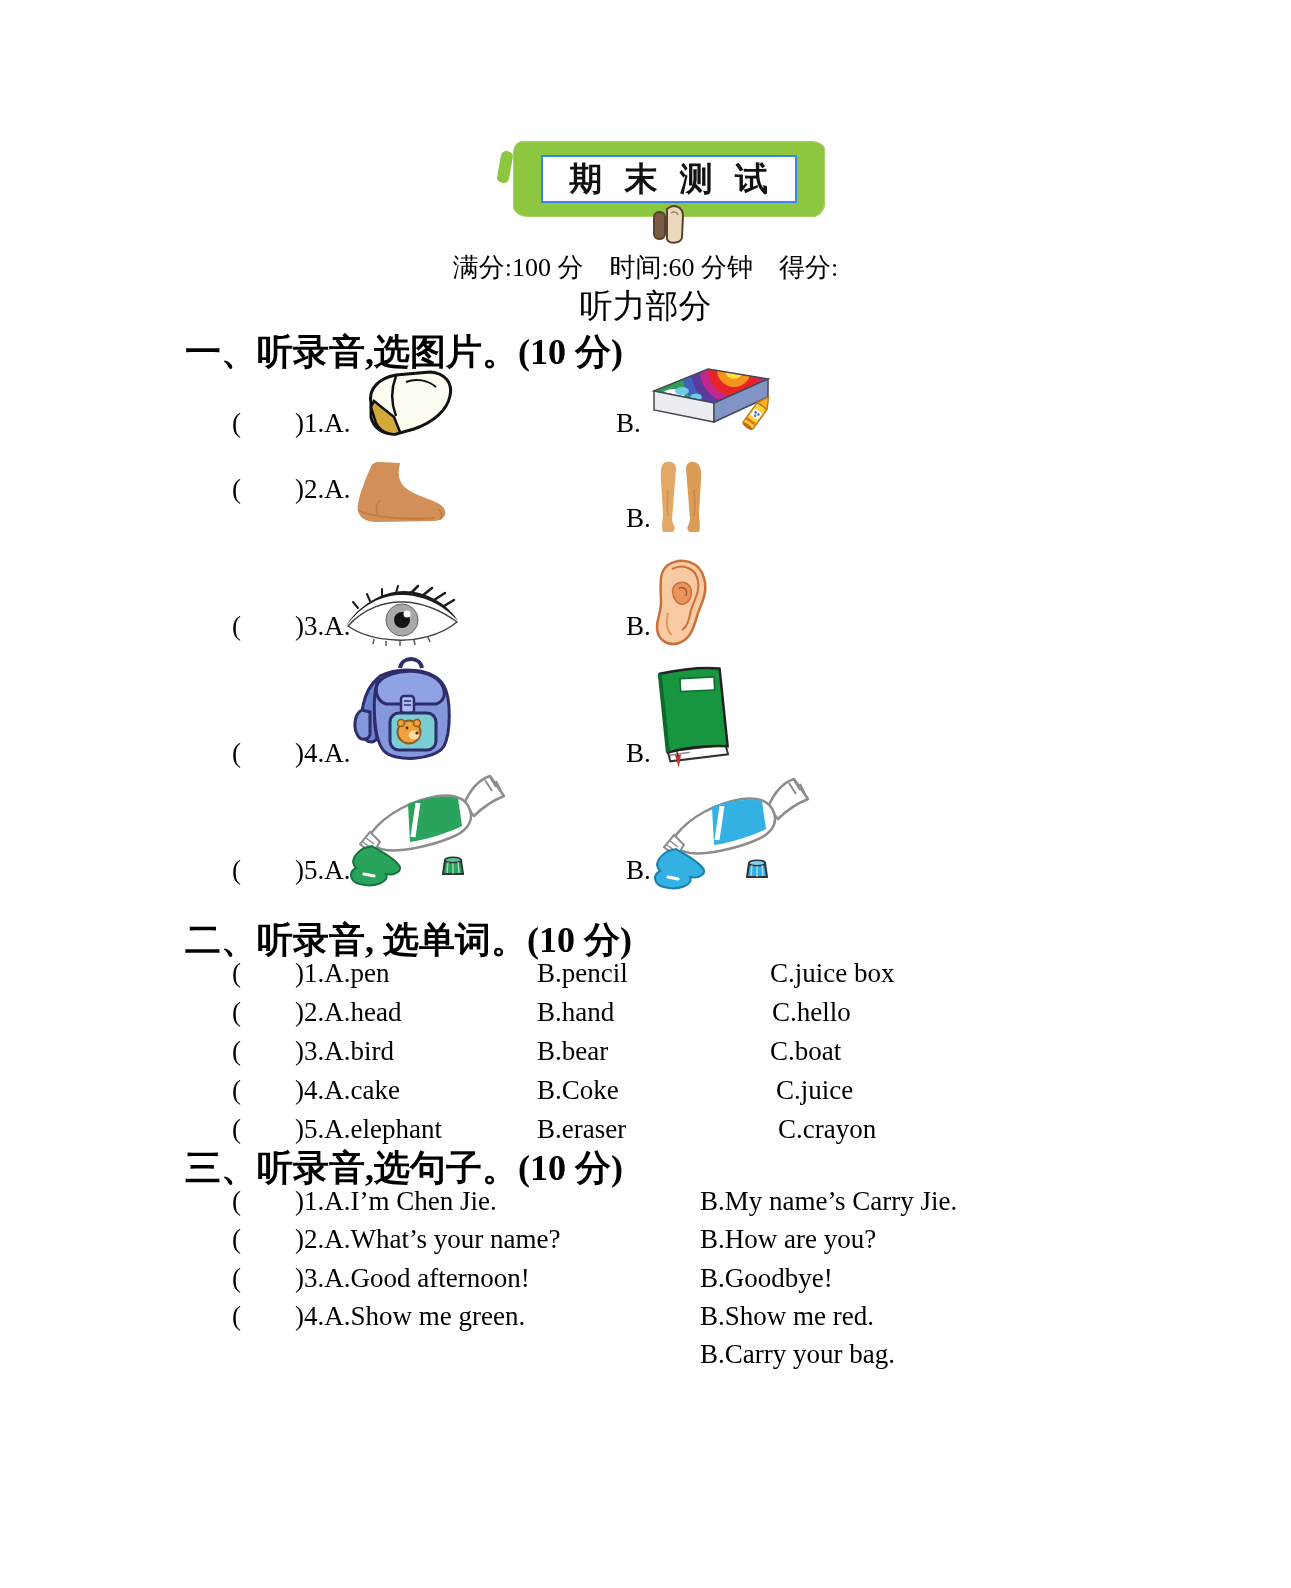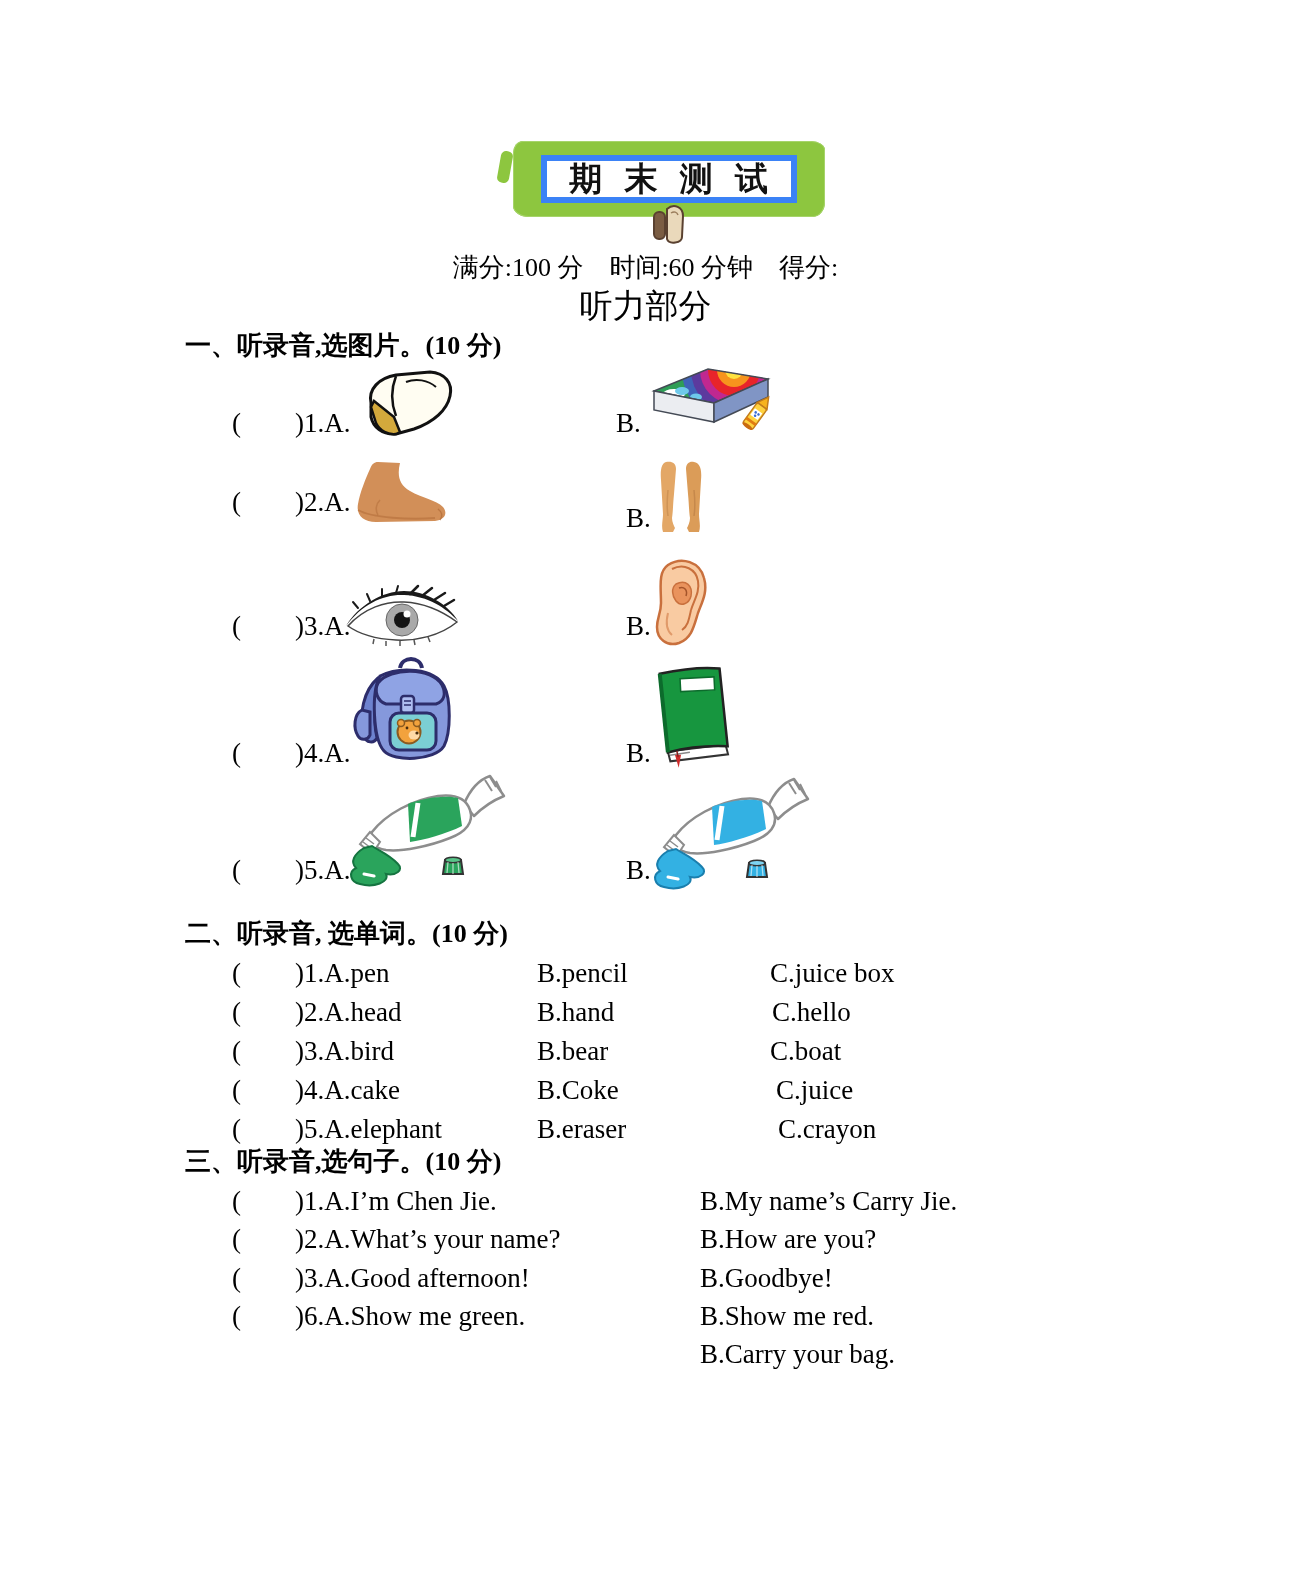--- a/index.html
+++ b/index.html
@@ -15,32 +15,32 @@
     background:#8dc63f;
     border-radius:10px 14px 12px 16px / 12px 9px 15px 11px;
     box-shadow:0 0 0 1px #a6d46a inset;
   }
   .banner::before {
     content:""; position:absolute; left:-14px; top:10px; width:12px; height:32px;
     background:#8dc63f; border-radius:5px; transform:rotate(10deg);
   }
   .banner-inner {
     position:absolute; left:28px; right:28px; top:14px; bottom:14px;
-    background:#fff; border:6px solid #3b82f6;
+    background:#fff; border:2px solid #3b82f6;
     display:flex; align-items:center; justify-content:center;
   }
   .banner-title {
     font-size:33px; font-weight:bold; letter-spacing:7px; white-space:pre;
     color:#111; transform:translateX(3px);
   }
 
   .meta-line { left:0; width:100%; text-align:center; font-size:26px; white-space:pre; }
   .part-title { left:0; width:100%; text-align:center; font-size:33px; font-weight:normal; }
 
-  .sec-heading { font-size:26px; font-weight:bold; white-space:pre; }
+  .sec-heading { font-size:36px; font-weight:bold; white-space:pre; }
   .q-label { font-size:27px; white-space:pre; }
   .img-box svg { width:100%; height:100%; display:block; }
 
   .paint-green { --pc:#2aa45c; --pcd:#157440; --pcl:#57c488; }
   .paint-blue  { --pc:#33b1e3; --pcd:#1a7fae; --pcl:#7ed3f1; }
 </style>
 </head>
 <body>
 
 <div class="page">
@@ -101,21 +101,21 @@
         <rect x="1.5" y="14" width="9" height="8" fill="#fff"></rect>
         <circle cx="4.5" cy="17" r="1.3" fill="#3b6fd4"></circle>
           <circle cx="8" cy="17" r="1.3" fill="#3b6fd4"></circle>
           <circle cx="6" cy="20" r="1.3" fill="#3b6fd4"></circle>
         <path d="M0,27 L12,27" stroke="#e07b12" stroke-width="3"></path>
         <ellipse cx="6" cy="33" rx="6" ry="2" fill="#c96a10"></ellipse>
       </g>
     </svg>
   </div>
 
-  <div class="abs q-label" style="left:232px; top:487px;">(        )2.A.</div>
+  <div class="abs q-label" style="left:232px; top:474px;">(        )2.A.</div>
   <div class="abs img-box" style="left:350px; top:460px; width:102px; height:72px;">
     <svg viewBox="0 0 102 72">
       <path d="M28,2 L50,3 C47,15 49,25 60,31 C72,38 86,40 93,47 C98,53 95,60 85,61 L26,62 C13,62 6,55 8,44 C10,32 16,18 20,9 C22,4 24,2 28,2 Z" fill="#d28f58"></path>
       <path d="M8,50 C22,58 60,60 85,58" fill="none" stroke="#b06b38" stroke-width="2" opacity="0.55"></path>
       <path d="M88,49 C92,52 93,56 90,60" fill="none" stroke="#b06b38" stroke-width="1.5" opacity="0.7"></path>
       <path d="M30,40 C26,44 25,50 28,55" fill="none" stroke="#b06b38" stroke-width="1.5" opacity="0.5"></path>
     </svg>
   </div>
   <div class="abs q-label" style="left:626px; top:503px;">B.</div>
   <div class="abs img-box" style="left:654px; top:460px; width:54px; height:74px;">
@@ -255,18 +255,18 @@
 
   <div class="abs q-label" style="left:232px; top:1186px;">(        )1.A.I’m Chen Jie.</div>
   <div class="abs q-label" style="left:700px; top:1186px;">B.My name’s Carry Jie.</div>
 
   <div class="abs q-label" style="left:232px; top:1224px;">(        )2.A.What’s your name?</div>
   <div class="abs q-label" style="left:700px; top:1224px;">B.How are you?</div>
 
   <div class="abs q-label" style="left:232px; top:1263px;">(        )3.A.Good afternoon!</div>
   <div class="abs q-label" style="left:700px; top:1263px;">B.Goodbye!</div>
 
-  <div class="abs q-label" style="left:232px; top:1301px;">(        )6.A.Show me green.</div>
+  <div class="abs q-label" style="left:232px; top:1301px;">(        )4.A.Show me green.</div>
   <div class="abs q-label" style="left:700px; top:1301px;">B.Show me red.</div>
 
   <div class="abs q-label" style="left:700px; top:1339px;font-family:Liberation Serif, serif;">B.Carry your bag.</div>
 
 </div>
 
 </body></html>

